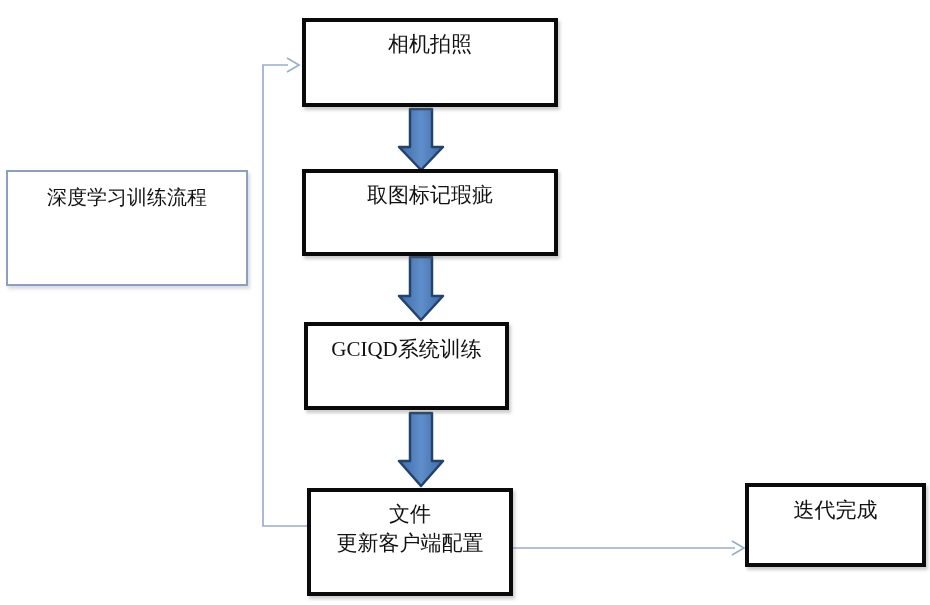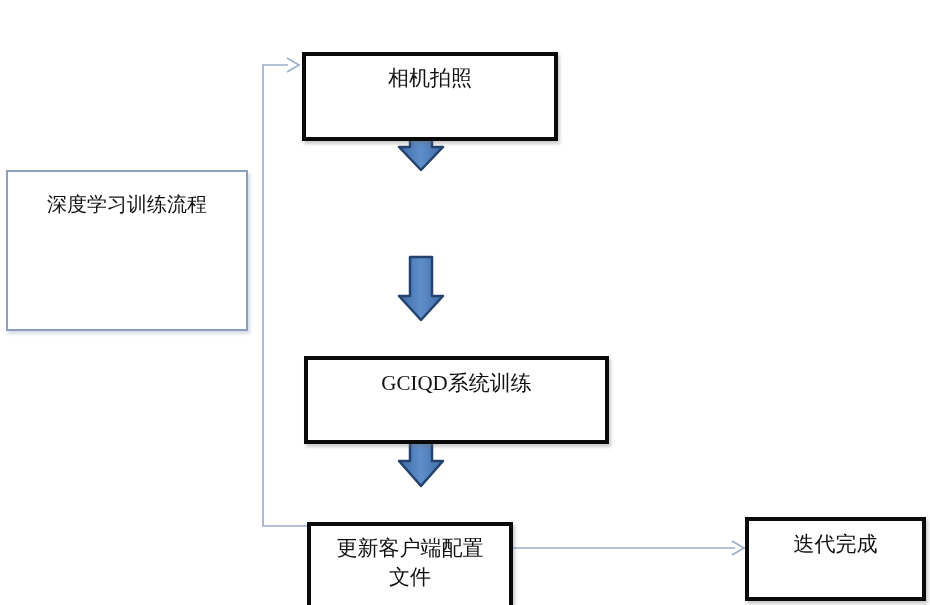--- a/index.html
+++ b/index.html
@@ -27,42 +27,41 @@
   .box {
     position: absolute;
     background: #ffffff;
     box-sizing: border-box;
     text-align: center;
     z-index: 2;
   }
   .thick {
     border: 4px solid #0a0a0a;
     box-shadow: 2px 3px 3px rgba(110,110,110,0.35);
-    margin-top: 34px;
   }
   .thin {
     border: 2px solid #8ca0be;
     box-shadow: 2px 3px 3px rgba(140,155,185,0.35);
   }
   .lbl {
     font-size: 21px;
     line-height: 28px;
     white-space: nowrap;
   }
   .step-camera        { left: 302px; top: 18px;  width: 256px; height: 89px;  padding-top: 8px; }
   .step-mark          { left: 302px; top: 169px; width: 256px; height: 87px;  padding-top: 8px; }
-  .step-train         { left: 304px; top: 322px; width: 305px; height: 88px;  padding-top: 9px; }
+  .step-train         { left: 304px; top: 322px; width: 205px; height: 88px;  padding-top: 9px; }
   .step-update        { left: 307px; top: 488px; width: 206px; height: 108px; padding-top: 8px; }
   .step-update .lbl   { line-height: 29px; }
   .end-box            { left: 745px; top: 483px; width: 181px; height: 84px;  padding-top: 9px; }
   .branch-label       { left: 570px; top: 472px; width: 131px; height: 61px;  padding-top: 5px; }
   .branch-label .lbl  { font-size: 20px; }
   .note-box {
-    left: 6px; top: 170px; width: 242px; height: 161px;
-    padding-top: 17px;
+    left: 6px; top: 170px; width: 242px; height: 116px;
+    padding-top: 10px;
   }
   .note-box .nline {
     font-size: 20px;
     line-height: 30px;
     white-space: nowrap;
   }
   .note-box .spacer { height: 30px; }
 </style>
 </head>
 <body>
@@ -101,28 +100,31 @@
 
   <div class="box thin note-box">
     <div class="nline">深度学习训练流程</div>
     <div class="spacer"></div>
   </div>
 
   <div class="box thick step-camera">
     <div class="lbl">相机拍照</div>
   </div>
 
+  <div class="box thick step-mark">
+    <div class="lbl">取图标记瑕疵</div>
+  </div>
 
   <div class="box thick step-train">
     <div class="lbl">GCIQD系统训练</div>
   </div>
 
   <div class="box thick step-update">
+    <div class="lbl">文件</div>
     <div class="lbl">更新客户端配置</div>
-    <div class="lbl">文件</div>
   </div>
 
 
   <div class="box thick end-box">
     <div class="lbl">迭代完成</div>
   </div>
 
 </div>
 
 </body></html>

